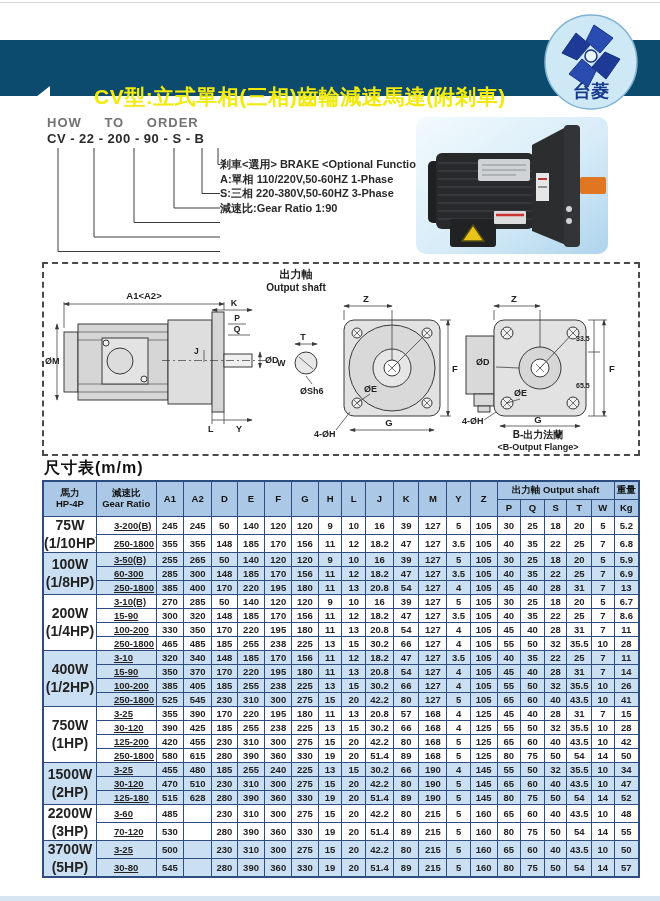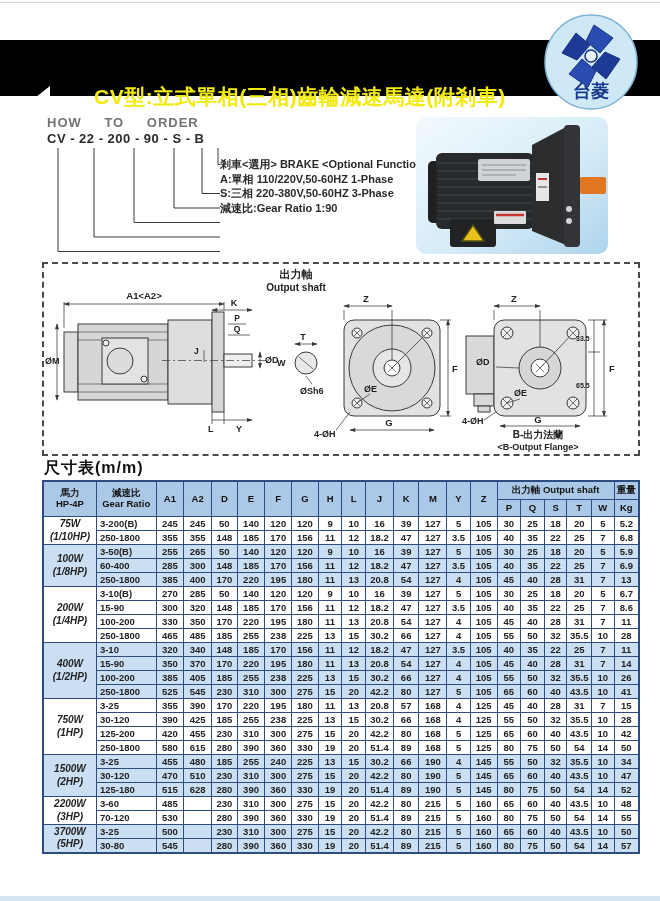--- a/index.html
+++ b/index.html
@@ -1,20 +1,20 @@
 <!DOCTYPE html>
 <html><head>
 <meta charset="utf-8">
 <style>
   html,body{margin:0;padding:0;background:#fff;}
   .page{position:relative;width:660px;height:901px;background:#fff;overflow:hidden;
         font-family:"Liberation Sans","DejaVu Sans",sans-serif;color:#1a1a1a;}
   .topline{position:absolute;left:0;top:2px;width:660px;height:1px;background:#d8d8d8;}
   
-  .banner{position:absolute;left:0;top:40px;width:660px;height:56px;background:#000000;}
+  .banner{position:absolute;left:0;top:40px;width:660px;height:56px;background:#0c4a6e;}
   .banner-arrow{position:absolute;left:22px;top:46px;width:56px;height:44px;background:#fff;
         clip-path:polygon(0 50%,50% 0,50% 25%,100% 25%,100% 75%,50% 75%,50% 100%);}
   .banner-title{position:absolute;left:94px;top:43px;font-size:21px;font-weight:bold;color:#f2ea0a;
         letter-spacing:.5px;white-space:nowrap;}
   .banner-sub{position:absolute;left:96px;top:71px;font-size:12px;font-weight:bold;color:#ffffff;
         font-family:"Liberation Serif","DejaVu Serif",serif;letter-spacing:.2px;white-space:nowrap;}
   .logo{position:absolute;left:543px;top:13px;width:96px;height:98px;}
   
   .order-heading{position:absolute;left:47px;top:115px;font-size:13px;font-weight:bold;color:#737373;
         word-spacing:18px;letter-spacing:1px;}
@@ -32,22 +32,22 @@
   .tbl-title{position:absolute;left:44px;top:458px;font-size:16px;font-weight:bold;color:#111;letter-spacing:1px;}
   .tblwrap{position:absolute;left:42px;top:480px;}
   table.dim{border-collapse:collapse;table-layout:fixed;width:598px;font-size:9.5px;border:2px solid #2d4d80;}
   table.dim th,table.dim td{border:1px solid #2d4d80;text-align:center;padding:0;white-space:nowrap;overflow:hidden;}
   table.dim thead th{background:#abc9e6;font-size:9.5px;line-height:1.15;font-weight:bold;color:#111;}
   table.dim thead tr.h1 th{height:17px;}
   table.dim thead tr.h2 th{height:16px;}
   table.dim tbody tr{height:14px;}
   table.dim tbody td{font-weight:bold;color:#222;background:#fff;}
   table.dim tbody tr.shaded td{background:#cbdff3;}
-  table.dim td.power{font-size:10px;line-height:1.25;font-style:italic;}
-  table.dim td.ratio{text-align:left;padding-left:3px;}
+  table.dim td.power{font-size:14px;line-height:1.25;}
+  table.dim td.ratio{text-align:left;padding-left:17px;text-decoration:underline;}
   .note{position:absolute;left:44px;top:856px;font-size:10.5px;font-weight:bold;color:#222;white-space:nowrap;}
   .note span{margin-right:26px;}
   .bottomstrip{position:absolute;left:0;top:896px;width:660px;height:5px;background:#d7e4f1;}
 </style>
 </head>
 <body>
 
 <div class="page">
   <div class="topline"></div>
 
@@ -418,21 +418,21 @@
             <td>5</td>
             <td>105</td>
             <td>30</td>
             <td>25</td>
             <td>18</td>
             <td>20</td>
             <td>5</td>
             <td>5.9</td>
           </tr>
           <tr class="shaded">
-            <td class="ratio">60-400</td>
+            <td class="ratio">60-300</td>
             <td>285</td>
             <td>300</td>
             <td>148</td>
             <td>185</td>
             <td>170</td>
             <td>156</td>
             <td>11</td>
             <td>12</td>
             <td>18.2</td>
             <td>47</td>

